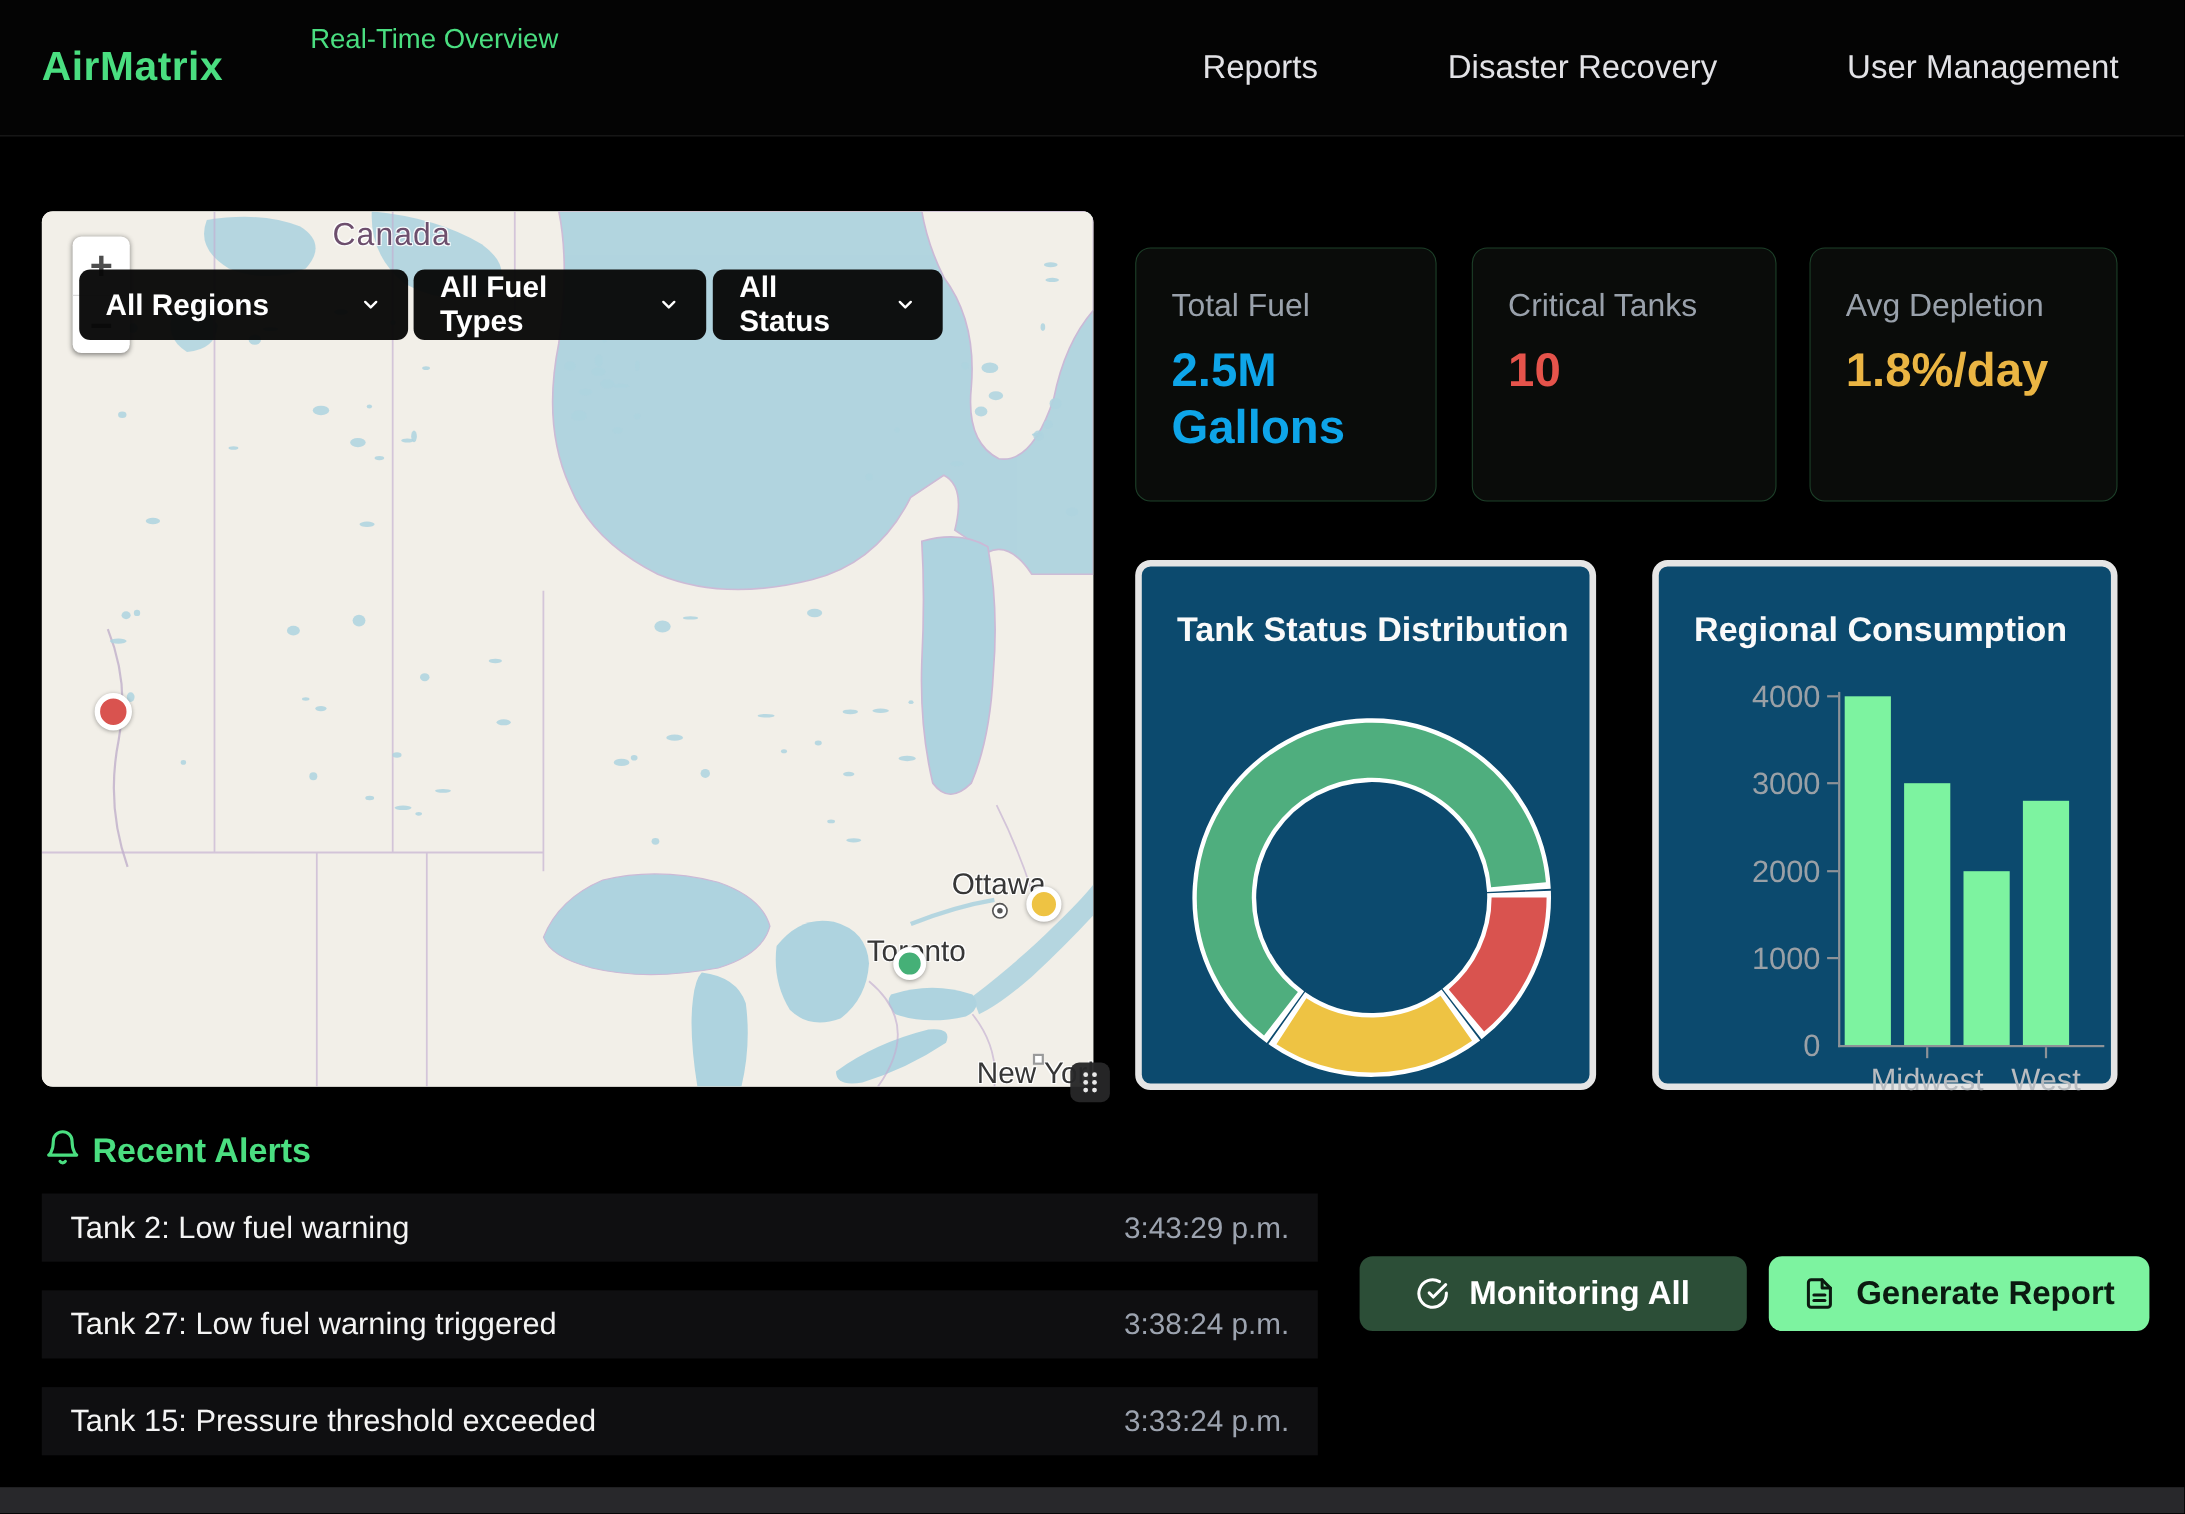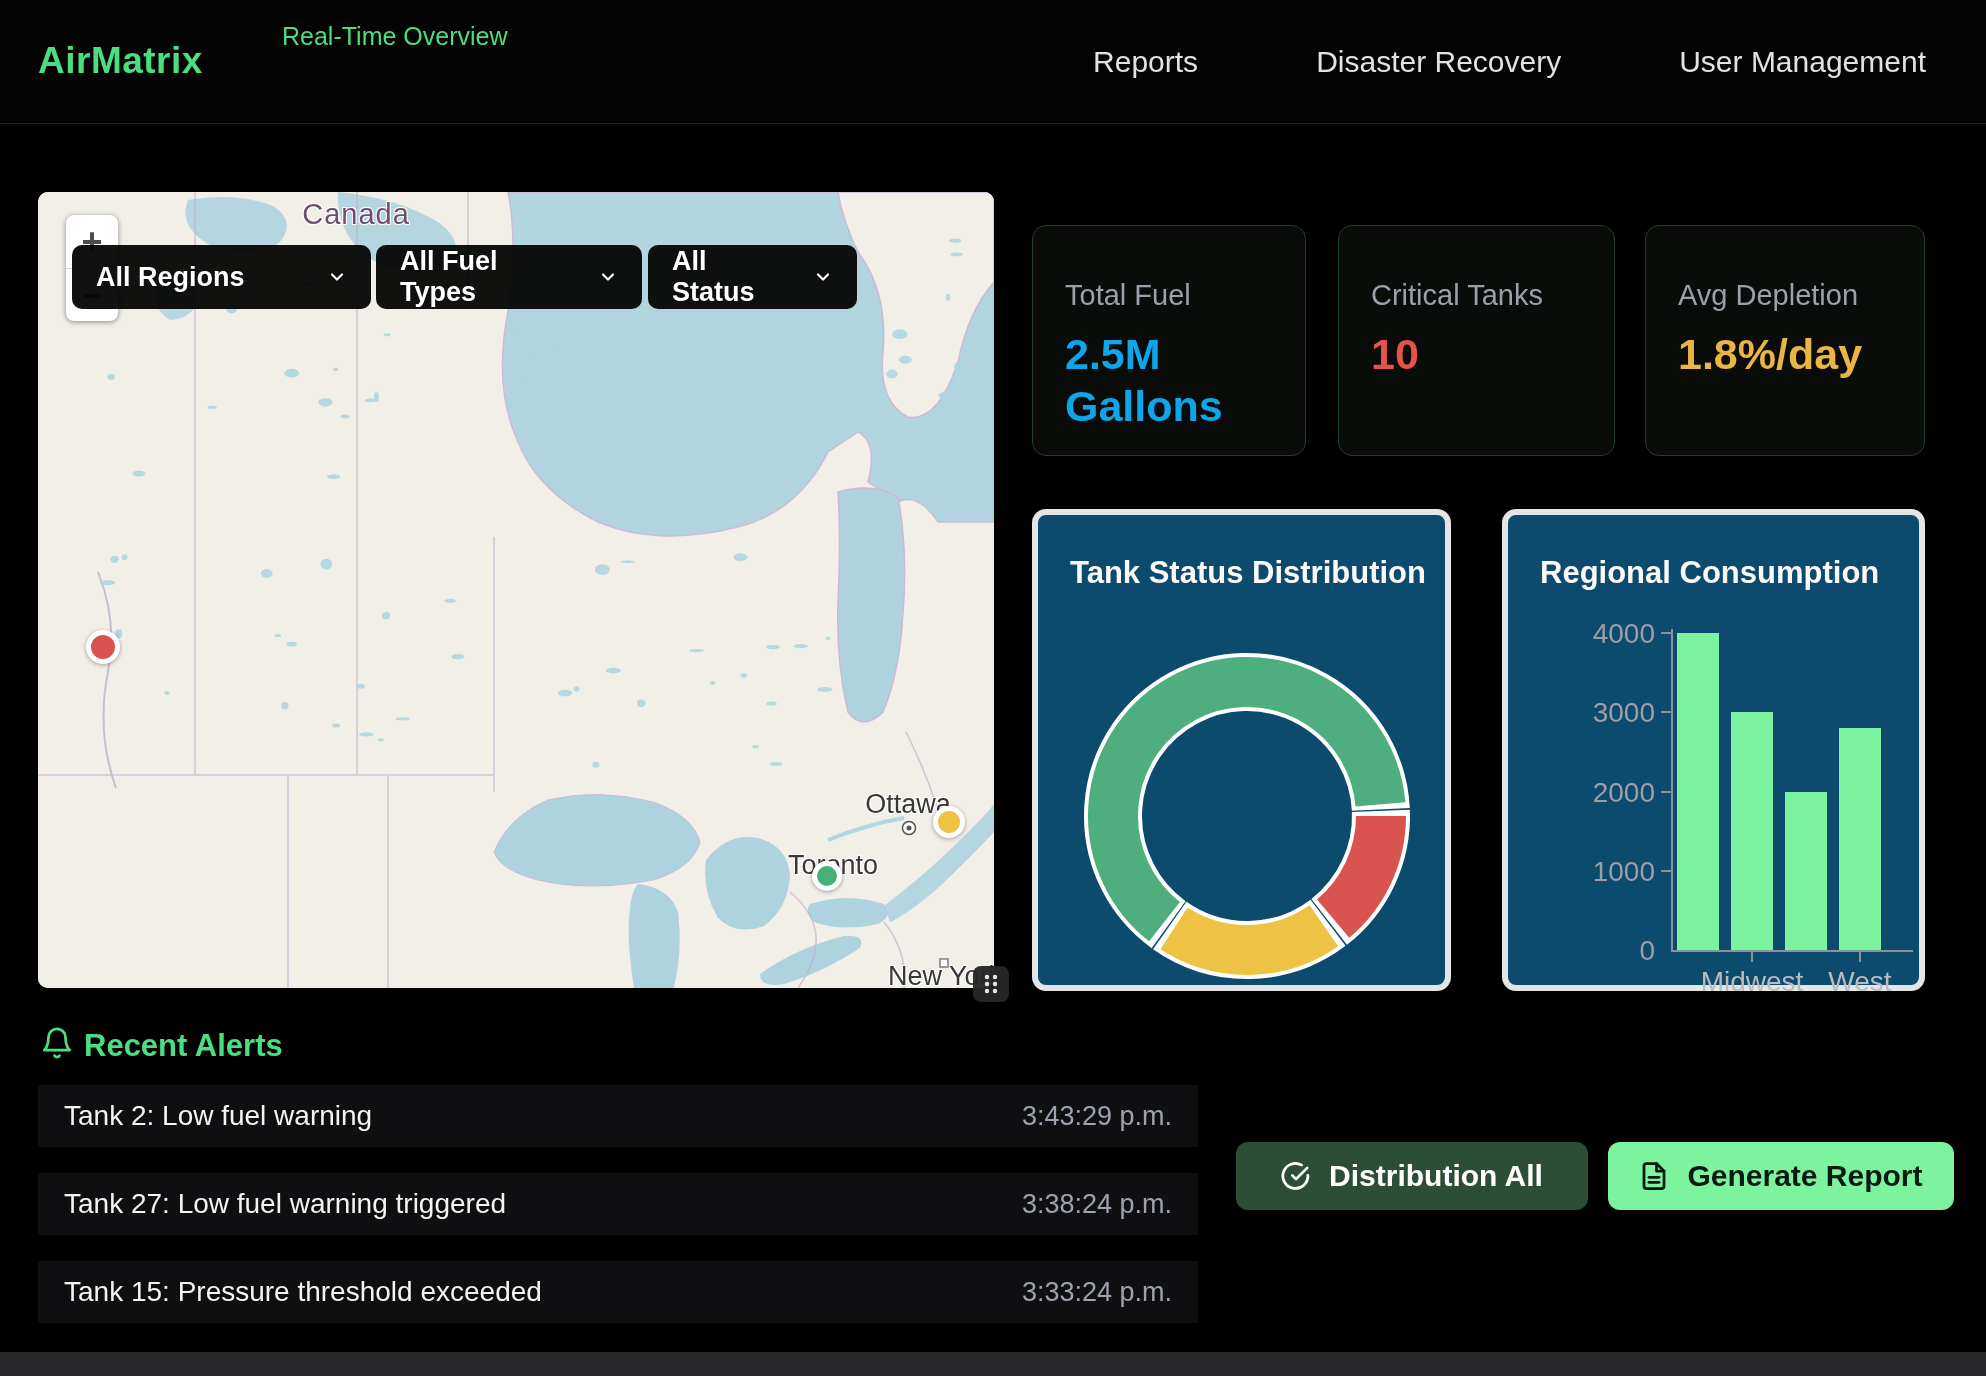--- a/index.html
+++ b/index.html
@@ -36,21 +36,21 @@
   .map-filters { position:absolute; left:0; top:53px; width:956px; height:64px; z-index:10; }
   .map-filter { position:absolute; height:64px; background:rgba(7,7,7,0.96); border-radius:10px;
     display:flex; align-items:center; padding:0 24px; cursor:pointer; }
   .map-filter .flabel { font-size:27px; font-weight:600; color:#fff; }
   .map-filter .chev { margin-left:auto; padding-left:30px; display:flex; align-items:center; }
   .grip { position:absolute; left:973px; top:966px; width:36px; height:36px; background:rgba(38,38,40,0.96);
     border-radius:8px; z-index:6; display:flex; align-items:center; justify-content:center; }
   
   .stat-card { position:absolute; top:225px; height:231px; background:#0a0c0a;
     border:1px solid #1d4029; border-radius:14px; padding:36px 32px; }
-  .stat-label { font-size:29px; color:#99a1ab;margin-top:17px; }
+  .stat-label { font-size:29px; color:#99a1ab; }
   .stat-value { font-size:43px; font-weight:700; line-height:1.22; margin-top:16px; max-width:185px; }
   
   .chart-card { position:absolute; top:509px; height:482px; background:#0c4a6e;
     border:6px solid #e5e5e5; border-radius:14px; }
   .chart-title { position:absolute; left:32px; top:40px; font-size:31px; font-weight:700; color:#fafafa; }
   #donut { position:absolute; left:29px; top:121px; }
   .bar-area { position:absolute; inset:0; }
   .axis-line { position:absolute; background:#8d9297; }
   .ytick-label { position:absolute; font-size:28px; color:#9aa0a6; text-align:right; }
   .ytick-mark { position:absolute; width:10px; height:2px; background:#8d9297; }
@@ -356,21 +356,21 @@
   <div class="alert-row" style="top:1261px;">
     <span class="alert-text">Tank 15: Pressure threshold exceeded</span>
     <span class="alert-time">3:33:24 p.m.</span>
   </div>
 
   <button class="btn btn-ack">
     <svg width="30" height="30" viewBox="0 0 24 24" fill="none" stroke="#fff" stroke-width="2.2" stroke-linecap="round" stroke-linejoin="round">
       <path d="M21.5 11.5a10 10 0 1 1-5-8.2"></path>
       <polyline points="9 11.5 12 14.5 21 5.5"></polyline>
     </svg>
-    <span>Distribution All</span>
+    <span>Monitoring All</span>
   </button>
   <button class="btn btn-gen">
     <svg width="30" height="30" viewBox="0 0 24 24" fill="none" stroke="#0b1a10" stroke-width="2.2" stroke-linecap="round" stroke-linejoin="round">
       <path d="M14 2H6a2 2 0 0 0-2 2v16a2 2 0 0 0 2 2h12a2 2 0 0 0 2-2V8z"></path>
       <polyline points="14 2 14 8 20 8"></polyline>
       <line x1="8" y1="13" x2="16" y2="13"></line>
       <line x1="8" y1="17" x2="16" y2="17"></line>
     </svg>
     <span>Generate Report</span>
   </button>

